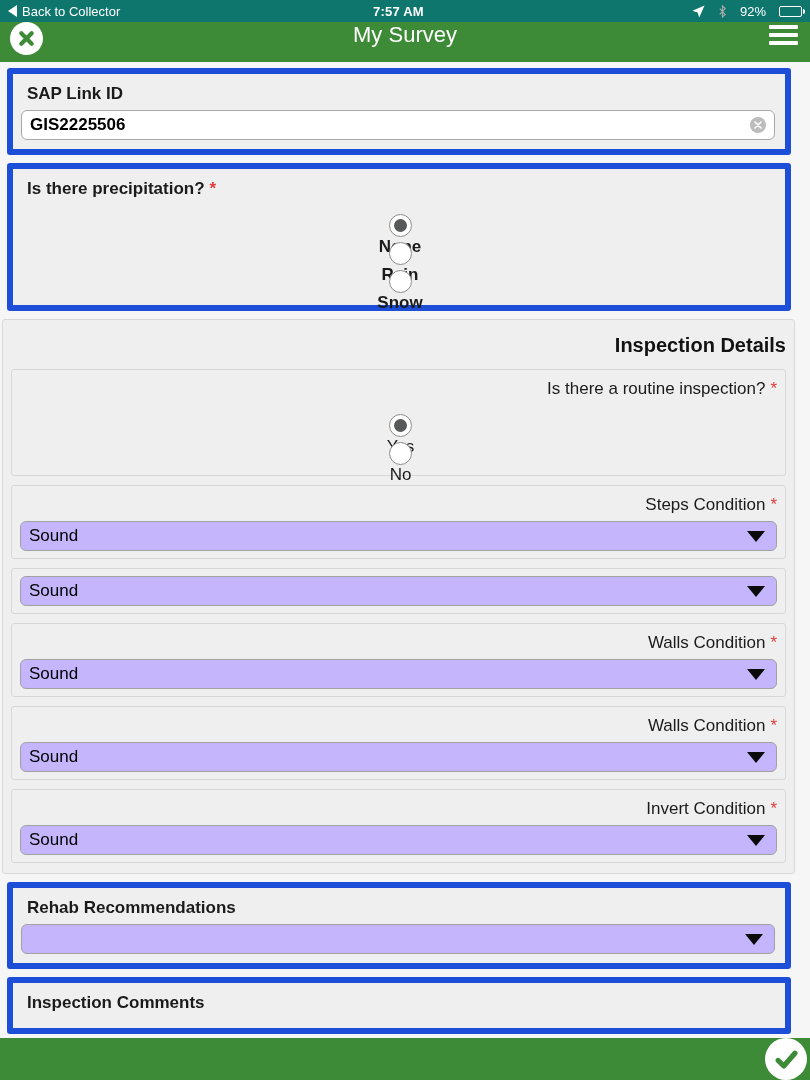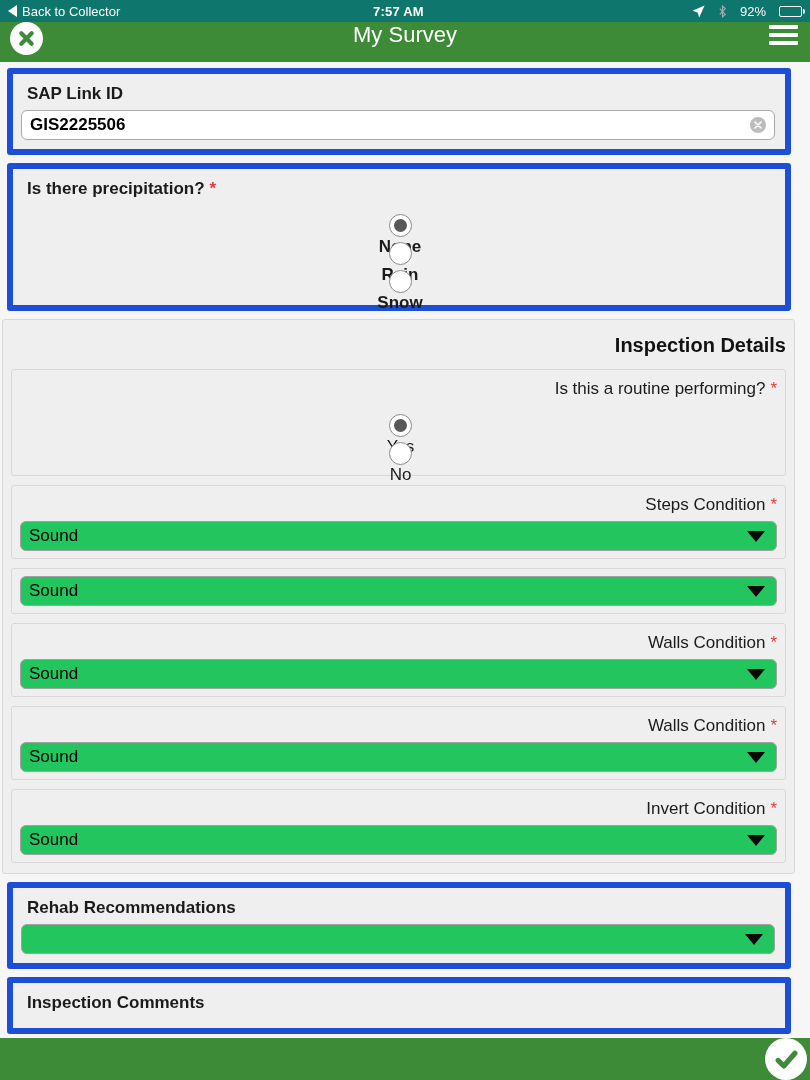--- a/index.html
+++ b/index.html
@@ -65,21 +65,21 @@
   .radio-row { display: flex; align-items: center; gap: 0; margin: 16px 0 0 4px;
     height: 26px; cursor: pointer; flex-direction: column; }
   .radio-row + .radio-row { margin-top: 2px; }
   .radio { width: 23px; height: 23px; border-radius: 50%; background: #fff;
     border: 1px solid #8b8b8b; display: flex; align-items: center; justify-content: center;
     flex: none; }
   .radio.selected::after { content: ""; width: 13px; height: 13px; border-radius: 50%;
     background: #57585a; }
   .radio-label { font-size: 17px; color: #1b1b1b; }
   .select {
-    height: 30px; background: #22c55e; border: 1px solid #a2a2a2; border-radius: 6px;
+    height: 30px; background: #c4b5fd; border: 1px solid #a2a2a2; border-radius: 6px;
     display: flex; align-items: center; padding: 0 11px 0 8px; font-size: 17px;
     color: #000; cursor: pointer;
   }
   .select-arrow { margin-left: auto; width: 0; height: 0;
     border-left: 9px solid transparent; border-right: 9px solid transparent;
     border-top: 11px solid #0a0a0a; }
   
   .footer {
     position: absolute; left: 0; right: 0; bottom: 0; height: 42px; background: #3d8b37;
     display: flex; align-items: center; justify-content: flex-end; padding-right: 3px;
@@ -164,21 +164,21 @@
       <span class="radio-label">Snow</span>
     </div>
   </div>
 
 
   <div class="group-panel">
     <div class="group-title">Inspection Details</div>
 
     <div class="sub-panel">
       <div class="field-label">
-        <span>Is this a routine performing?</span><span class="req">*</span>
+        <span>Is there a routine inspection?</span><span class="req">*</span>
       </div>
       <div class="radio-row">
         <span class="radio selected"></span>
         <span class="radio-label">Yes</span>
       </div>
       <div class="radio-row">
         <span class="radio"></span>
         <span class="radio-label">No</span>
       </div>
     </div>

